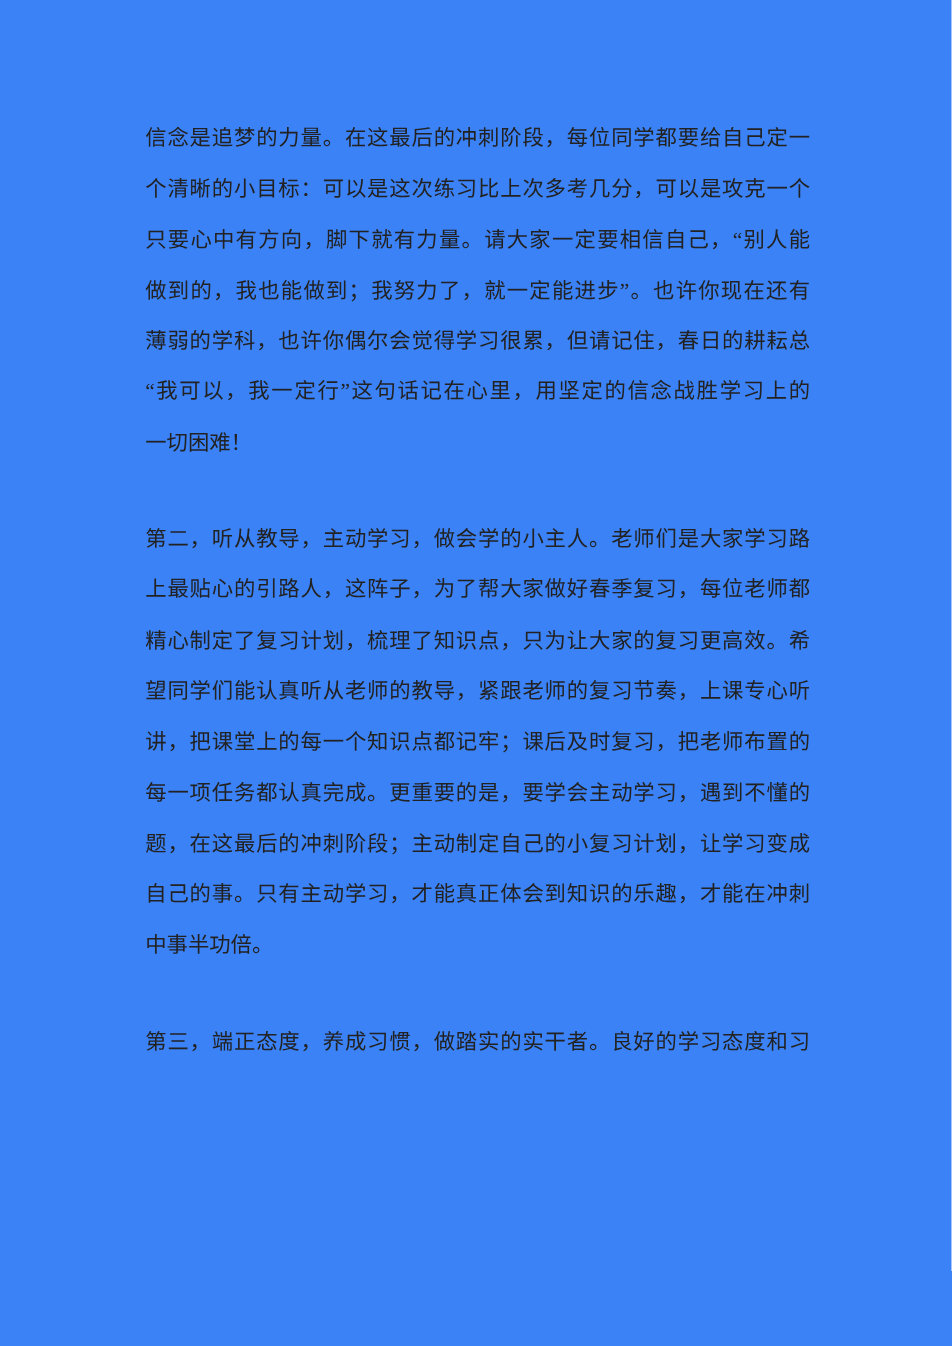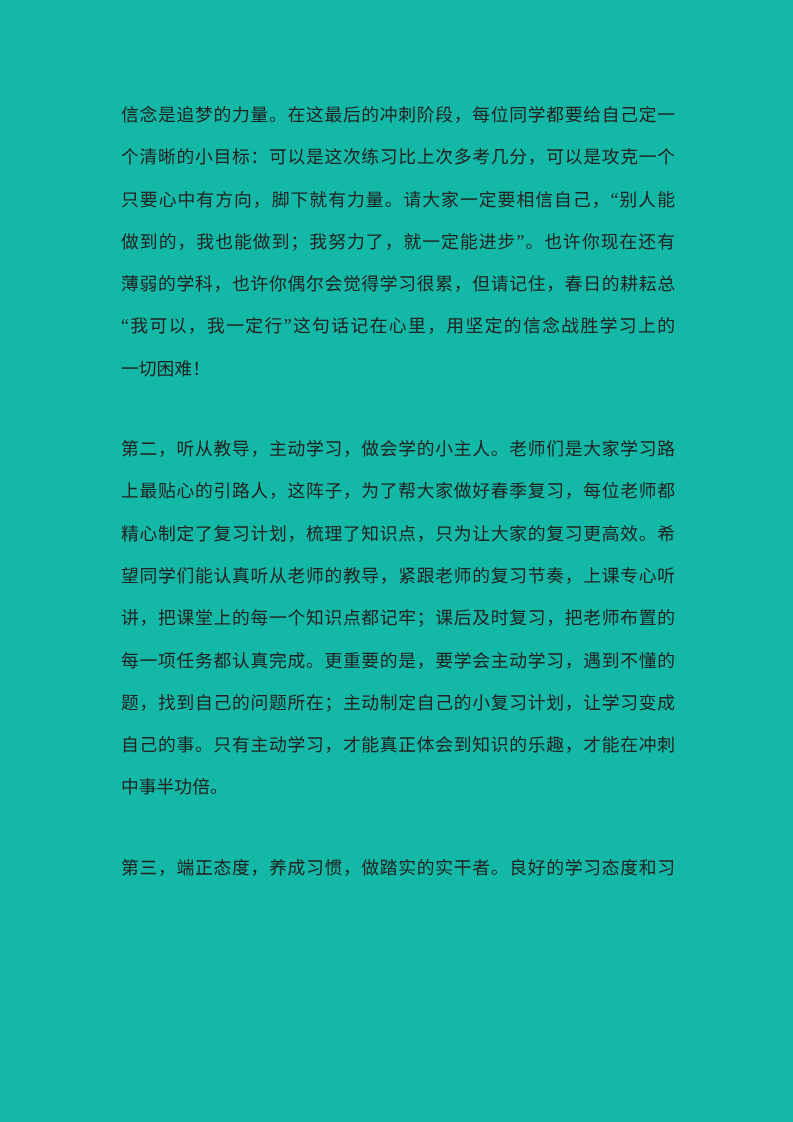--- a/index.html
+++ b/index.html
@@ -4,21 +4,21 @@
 <style>
   html, body {
     margin: 0;
     padding: 0;
     background: #ffffff;
   }
   .page {
     position: relative;
     width: 793px;
     height: 1122px;
-    background: #14b8a6;
+    background: #3b82f6;
     overflow: hidden;
   }
   .text-block {
     position: absolute;
     left: 121px;
     top: 94px;
     width: 554px;
     color: #222222;
     font-family: "Liberation Serif", "DejaVu Serif", serif;
     font-size: 17.8px;
@@ -51,21 +51,21 @@
         <div class="line fill">“我可以，我一定行”这句话记在心里，用坚定的信念战胜学习上的</div>
         <div class="line">一切困难！</div>
       </div>
       <div class="para">
         <div class="line fill">第二，听从教导，主动学习，做会学的小主人。老师们是大家学习路</div>
         <div class="line fill">上最贴心的引路人，这阵子，为了帮大家做好春季复习，每位老师都</div>
         <div class="line fill">精心制定了复习计划，梳理了知识点，只为让大家的复习更高效。希</div>
         <div class="line fill">望同学们能认真听从老师的教导，紧跟老师的复习节奏，上课专心听</div>
         <div class="line fill">讲，把课堂上的每一个知识点都记牢；课后及时复习，把老师布置的</div>
         <div class="line fill">每一项任务都认真完成。更重要的是，要学会主动学习，遇到不懂的</div>
-        <div class="line fill">题，找到自己的问题所在；主动制定自己的小复习计划，让学习变成</div>
+        <div class="line fill">题，在这最后的冲刺阶段；主动制定自己的小复习计划，让学习变成</div>
         <div class="line fill">自己的事。只有主动学习，才能真正体会到知识的乐趣，才能在冲刺</div>
         <div class="line">中事半功倍。</div>
       </div>
       <div class="para">
         <div class="line fill">第三，端正态度，养成习惯，做踏实的实干者。良好的学习态度和习</div>
       </div>
     </div>
 </div>
 
 </body></html>

